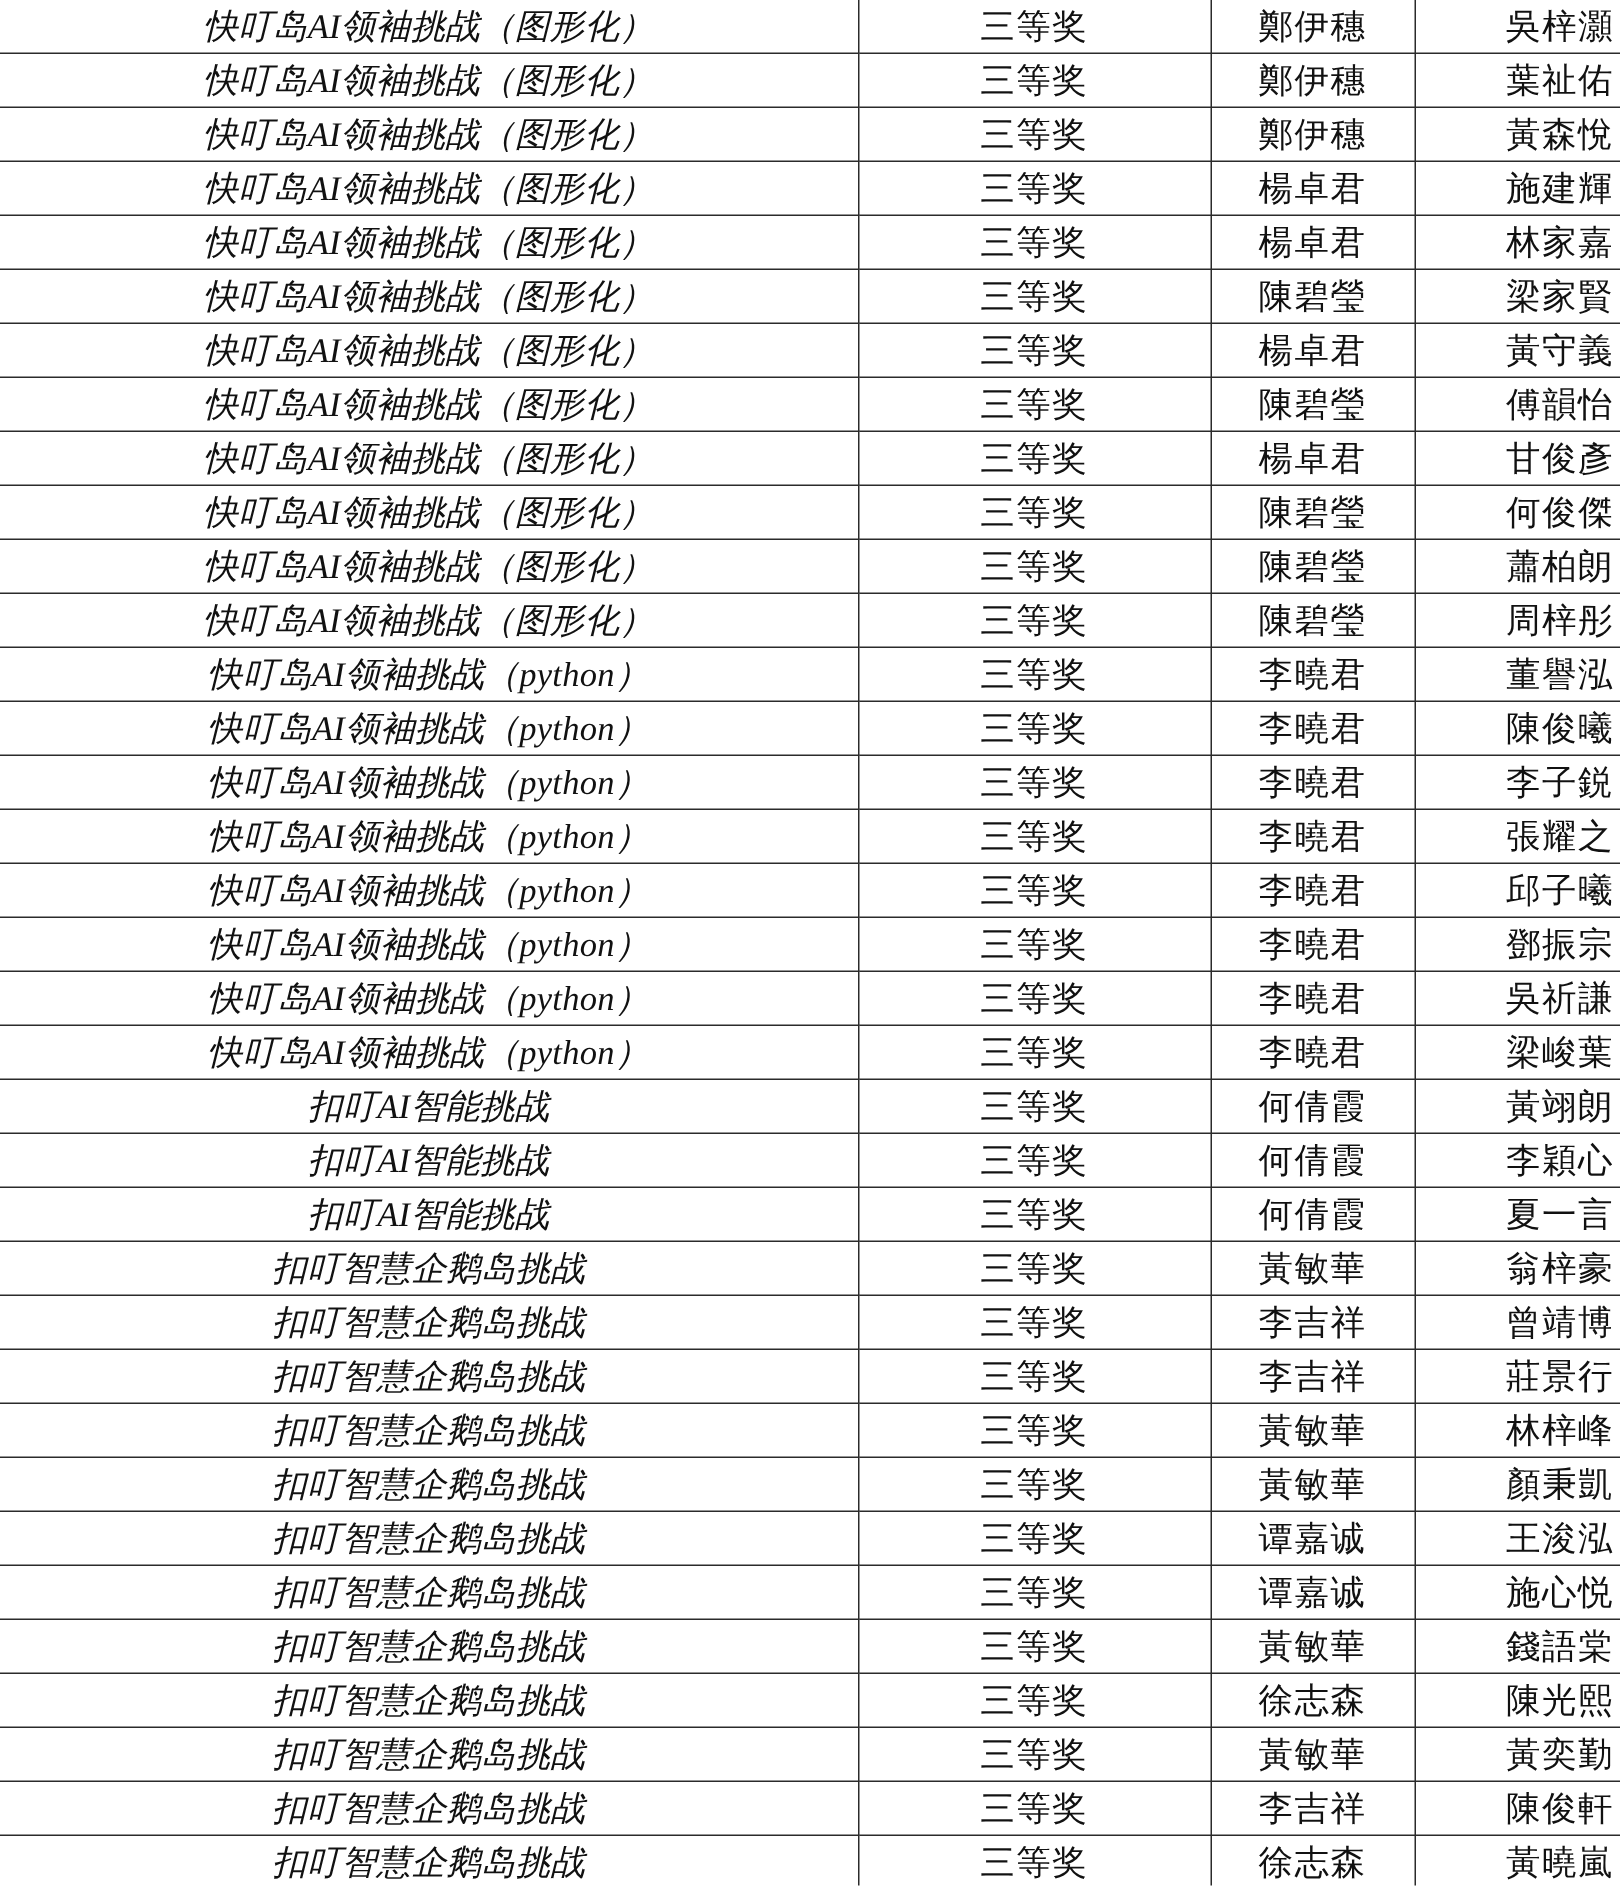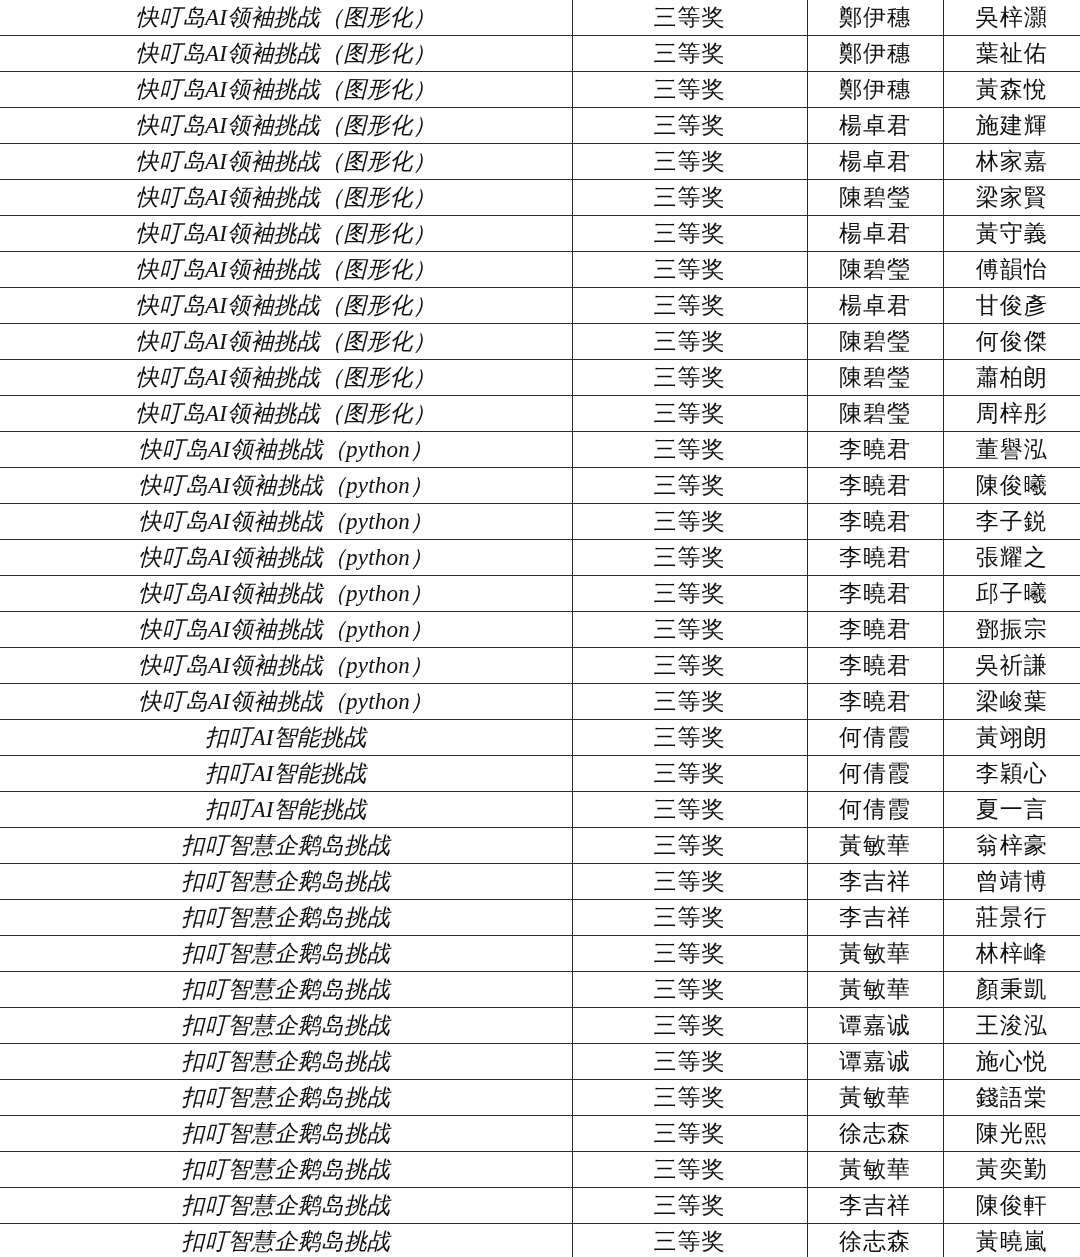--- a/index.html
+++ b/index.html
@@ -30,21 +30,21 @@
     padding: 0 4px;
     text-align: center;
     vertical-align: middle;
     font-size: 23px;
     line-height: 34px;
     white-space: nowrap;
     overflow: hidden;
   }
   .award-table tr:first-child td { border-top: none; }
   .award-table td:first-child { border-left: none; font-style: italic; }
-  .award-table td:last-child { border-right: none; }
+  .award-table td:last-child { border-right: none; text-align: right; }
   .cell-project { font-size: 23.5px; letter-spacing: 0.2px; }
   .cell-award { font-size: 23.5px; letter-spacing: 1px; }
   .cell-coach { font-size: 23.5px; letter-spacing: 1px; font-family: Liberation Serif, serif; }
   .cell-student { font-size: 23.5px; letter-spacing: 1px; }
 </style>
 </head>
 <body>
 
 <table class="award-table">
   <colgroup>

